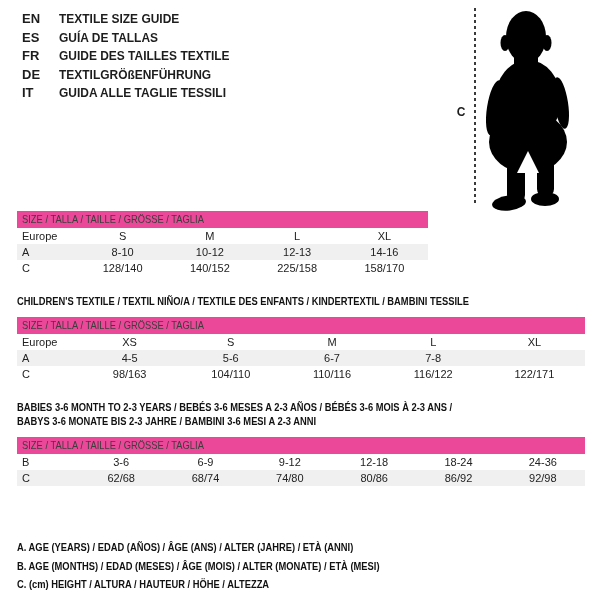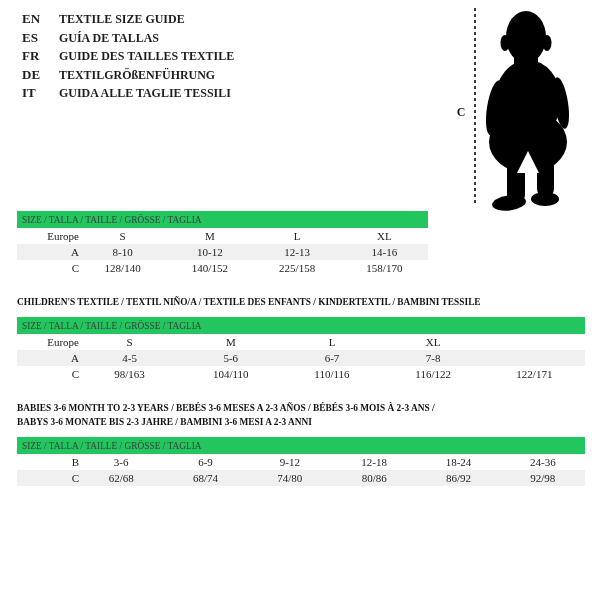--- a/index.html
+++ b/index.html
@@ -1,20 +1,20 @@
 <!DOCTYPE html>
 <html><head>
 <meta charset="utf-8">
 <style>
   html,body { margin:0; padding:0; }
   .page {
     position:relative;
     width:600px; height:600px;
     background:#ffffff;
-    font-family:Liberation Serif, serif;
+    font-family:Liberation Sans, sans-serif;
     color:#1d1d1d;
     overflow:hidden;
   }
   
   .lang-list { position:absolute; left:22px; top:10px; }
   .lang-row { display:flex; line-height:18.5px; font-size:13px; font-weight:bold; }
   .lang-code { width:37px; flex:0 0 37px; }
   .lang-label { white-space:nowrap; transform:scaleX(0.92); transform-origin:0 50%; }
   
   .height-line {
@@ -30,30 +30,30 @@
   .sections { position:absolute; left:17px; top:211px; width:568px; }
   .sec-title {
     font-size:11px; font-weight:bold; line-height:14px; color:#111;
     white-space:nowrap; transform:scaleX(0.85); transform-origin:0 50%;
   }
   .sec-title-group { margin-bottom:9px; }
   .size-table { margin-bottom:18px; }
   .size-table.narrow { width:411px; }
   .size-table.wide { width:568px; }
   .band {
-    height:17px; line-height:17px; background:#22c55e; color:#3d3d3d;
+    height:17px; line-height:17px; background:#ec4899; color:#3d3d3d;
     font-size:11px; padding-left:5px; white-space:nowrap;
   }
   .band-text { display:inline-block; transform:scaleX(0.85); transform-origin:0 50%; }
   .trow { display:grid; height:16px; line-height:16px; font-size:11px; color:#222; }
   .trow.shaded { background:#f0f0f0; }
   .cols4 { grid-template-columns:62px repeat(4,1fr); }
   .cols5 { grid-template-columns:62px repeat(5,1fr); }
   .cols6 { grid-template-columns:62px repeat(6,1fr); }
-  .tlabel { padding-left:5px; text-align:right; }
+  .tlabel { padding-left:5px; text-align:left; }
   .tcell { text-align:center; }
   
   .notes { position:absolute; left:17px; top:538px; }
   .note {
     font-size:11px; font-weight:bold; line-height:18.5px; color:#111;
     white-space:nowrap; transform:scaleX(0.85); transform-origin:0 50%;
   }
 </style>
 </head>
 <body>
@@ -132,20 +132,21 @@
         </div>
       </div>
       <div class="size-section">
         <div class="sec-title-group">
           <div class="sec-title">CHILDREN'S TEXTILE / TEXTIL NIÑO/A / TEXTILE DES ENFANTS / KINDERTEXTIL / BAMBINI TESSILE</div>
         </div>
         <div class="size-table wide">
           <div class="band"><span class="band-text">SIZE / TALLA / TAILLE / GRÖSSE / TAGLIA</span></div>
           <div class="trow cols5">
             <div class="tlabel">Europe</div>
+            <div class="tcell">XS</div>
             <div class="tcell">S</div>
             <div class="tcell">M</div>
             <div class="tcell">L</div>
             <div class="tcell">XL</div>
           </div>
           <div class="trow cols5 shaded">
             <div class="tlabel">A</div>
             <div class="tcell">4-5</div>
             <div class="tcell">5-6</div>
             <div class="tcell">6-7</div>
@@ -183,14 +184,19 @@
             <div class="tcell">68/74</div>
             <div class="tcell">74/80</div>
             <div class="tcell">80/86</div>
             <div class="tcell">86/92</div>
             <div class="tcell">92/98</div>
           </div>
         </div>
       </div>
     </div>
 
+  <div class="notes">
+      <div class="note">A. AGE (YEARS) / EDAD (AÑOS) / ÂGE (ANS) / ALTER (JAHRE) / ETÀ (ANNI)</div>
+      <div class="note">B. AGE (MONTHS) / EDAD (MESES) / ÂGE (MOIS) / ALTER (MONATE) / ETÀ (MESI)</div>
+      <div class="note">C. (cm) HEIGHT / ALTURA / HAUTEUR / HÖHE / ALTEZZA</div>
+    </div>
 
 </div>
 
 </body></html>

